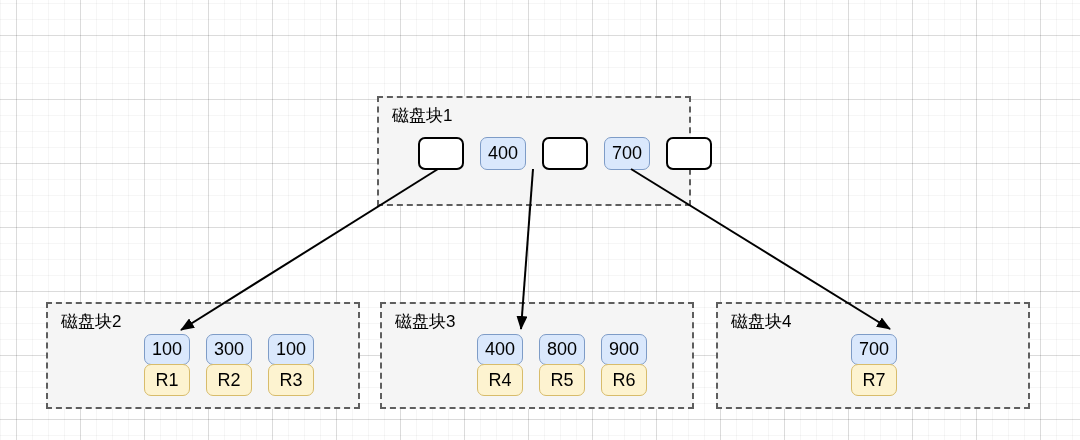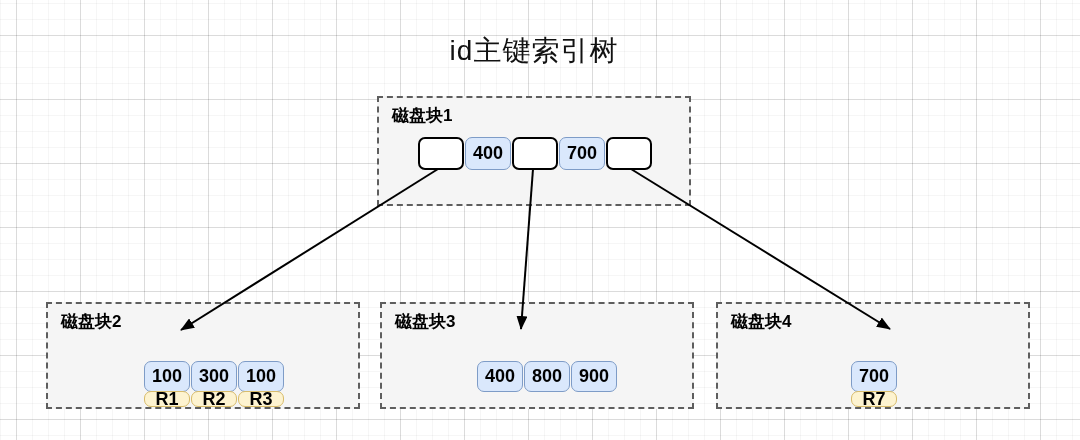--- a/index.html
+++ b/index.html
@@ -30,40 +30,39 @@
     letter-spacing: 1px;
     z-index: 2;
   }
 
   .block {
     position: absolute;
     width: 314px;
     background: #f5f5f5;
     border: 2px dashed #5e5e5e;
     z-index: 1;
-    font-weight: bold;
   }
   .block.root { left: 377px; top: 96px; height: 110px; }
   .block.leaf { top: 302px; height: 107px; }
   .block.leaf-2 { left: 46px; }
   .block.leaf-3 { left: 380px; }
   .block.leaf-4 { left: 716px; }
 
   .block-label {
     position: absolute;
     left: 13px; top: 6px;
     font-size: 17px;
     color: #000000;
     white-space: nowrap;
   }
 
   .cell-row {
     position: absolute;
     display: flex;
-    gap: 1px;
+    gap: 16px;
   }
   .root-row { left: 39px; top: 39px; }
 
   .cell {
     width: 46px;
     height: 33px;
     border-radius: 7px;
     display: flex;
     align-items: center;
     justify-content: center;
@@ -81,38 +80,37 @@
   .cell.record {
     background: #fdf3d0;
     border: 1px solid #d8bc6b;
   }
 
   .leaf-rows { position: absolute; top: 30px; }
   .leaf-2 .leaf-rows { left: 96px; }
   .leaf-3 .leaf-rows { left: 95px; }
   .leaf-4 .leaf-rows { left: 133px; }
   .leaf-rows .cell-row { position: static; }
-  .leaf-rows .key-row .cell { height: 31px; margin-top: 27px; }
+  .leaf-rows .key-row .cell { height: 31px; }
   .leaf-rows .record-row { margin-top: -1px; }
-  .leaf-rows .record-row .cell { height: 16px; }
+  .leaf-rows .record-row .cell { height: 32px; }
 
   svg.arrows {
     position: absolute;
     left: 0; top: 0;
     width: 1080px; height: 440px;
     z-index: 3;
     pointer-events: none;
   }
 </style>
 </head>
 <body>
 
 <div class="canvas">
 
-  <div class="title">id主键索引树</div>
 
   <div class="block root">
     <div class="block-label">磁盘块1</div>
     <div class="cell-row root-row">
       <div class="cell pointer"></div>
       <div class="cell key">400</div>
       <div class="cell pointer"></div>
       <div class="cell key">700</div>
       <div class="cell pointer"></div>
     </div>
@@ -135,20 +133,25 @@
   </div>
 
   <div class="block leaf leaf-3">
     <div class="block-label">磁盘块3</div>
     <div class="leaf-rows">
       <div class="cell-row key-row">
         <div class="cell key">400</div>
         <div class="cell key">800</div>
         <div class="cell key">900</div>
       </div>
+      <div class="cell-row record-row">
+        <div class="cell record">R4</div>
+        <div class="cell record">R5</div>
+        <div class="cell record">R6</div>
+      </div>
     </div>
   </div>
 
   <div class="block leaf leaf-4">
     <div class="block-label">磁盘块4</div>
     <div class="leaf-rows">
       <div class="cell-row key-row">
         <div class="cell key">700</div>
       </div>
       <div class="cell-row record-row">

